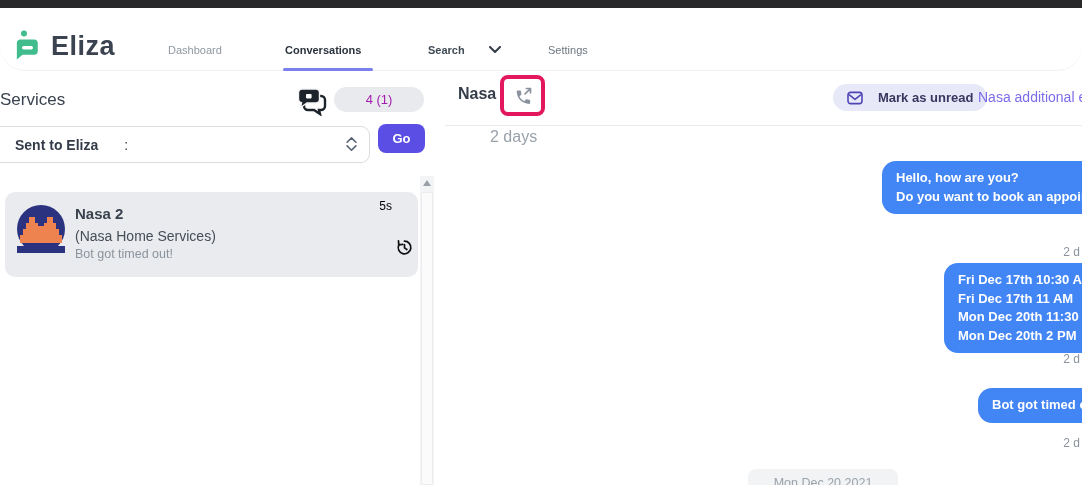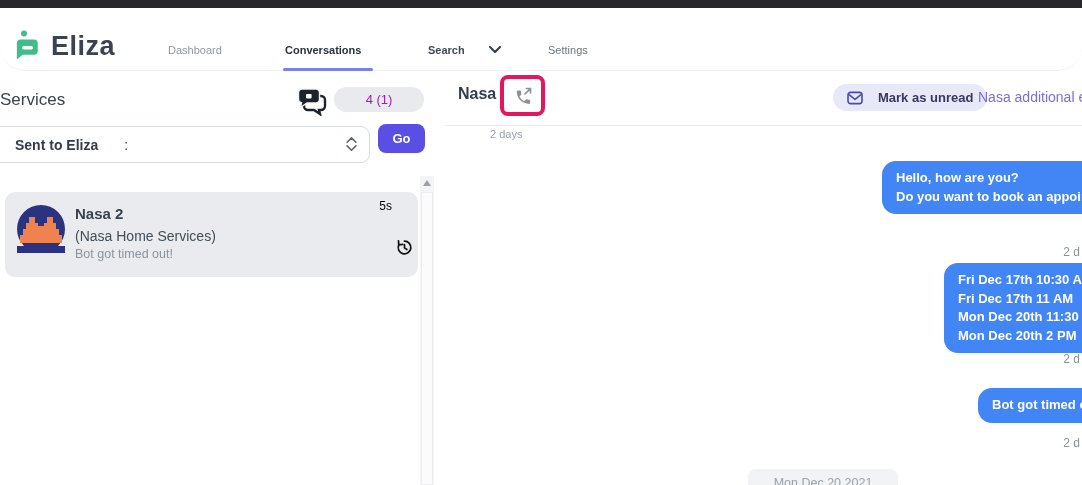--- a/index.html
+++ b/index.html
@@ -45,21 +45,21 @@
     box-sizing:border-box;border-radius:2px;}
   
   .chat-title{left:458px;top:85px;font-size:16px;font-weight:600;color:#343d49;}
   .phone-box{left:500px;top:75px;width:45px;height:41px;background:#fff;border:4px solid #e2175d;
     border-radius:8px;box-sizing:border-box;display:flex;align-items:center;justify-content:center;cursor:pointer;}
   .unread-pill{left:833px;top:84px;height:27px;padding:0 14px;background:#e7e9f9;border-radius:14px;
     display:flex;align-items:center;gap:15px;cursor:pointer;}
   .unread-label{font-size:13px;font-weight:600;color:#3a365f;white-space:nowrap;}
   .chat-link{left:978px;top:89px;font-size:14px;color:#7b6ce8;white-space:nowrap;cursor:pointer;}
   .chat-divider{left:445px;top:125px;width:637px;height:1px;background:#e8eaec;}
-  .day-label{left:490px;top:128px;font-size:11px;color:#99a1aa;}
+  .day-label{left:490px;top:128px;font-size:16px;color:#99a1aa;}
   .bubble{background:#4285f4;color:#fff;border-radius:14px;padding:8px 14px;font-size:13px;
     font-weight:600;line-height:18.5px;width:max-content;}
   .bubble span{display:block;white-space:nowrap;}
   .b1{left:882px;top:161px;}
   .b2{left:944px;top:263px;}
   .b3{left:978px;top:388px;}
   .msg-ts{width:80px;text-align:right;font-size:12px;color:#8b929b;}
   .ts1{left:1000px;top:245px;}
   .ts2{left:1000px;top:352px;}
   .ts3{left:1000px;top:436px;}

